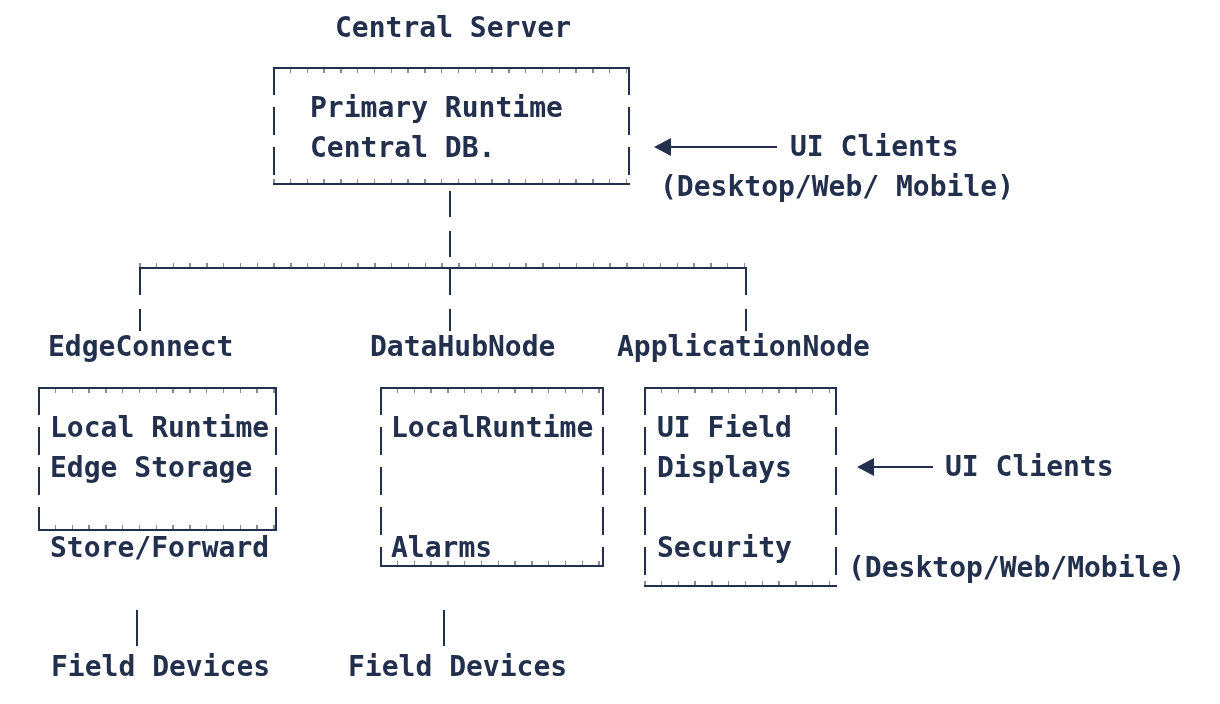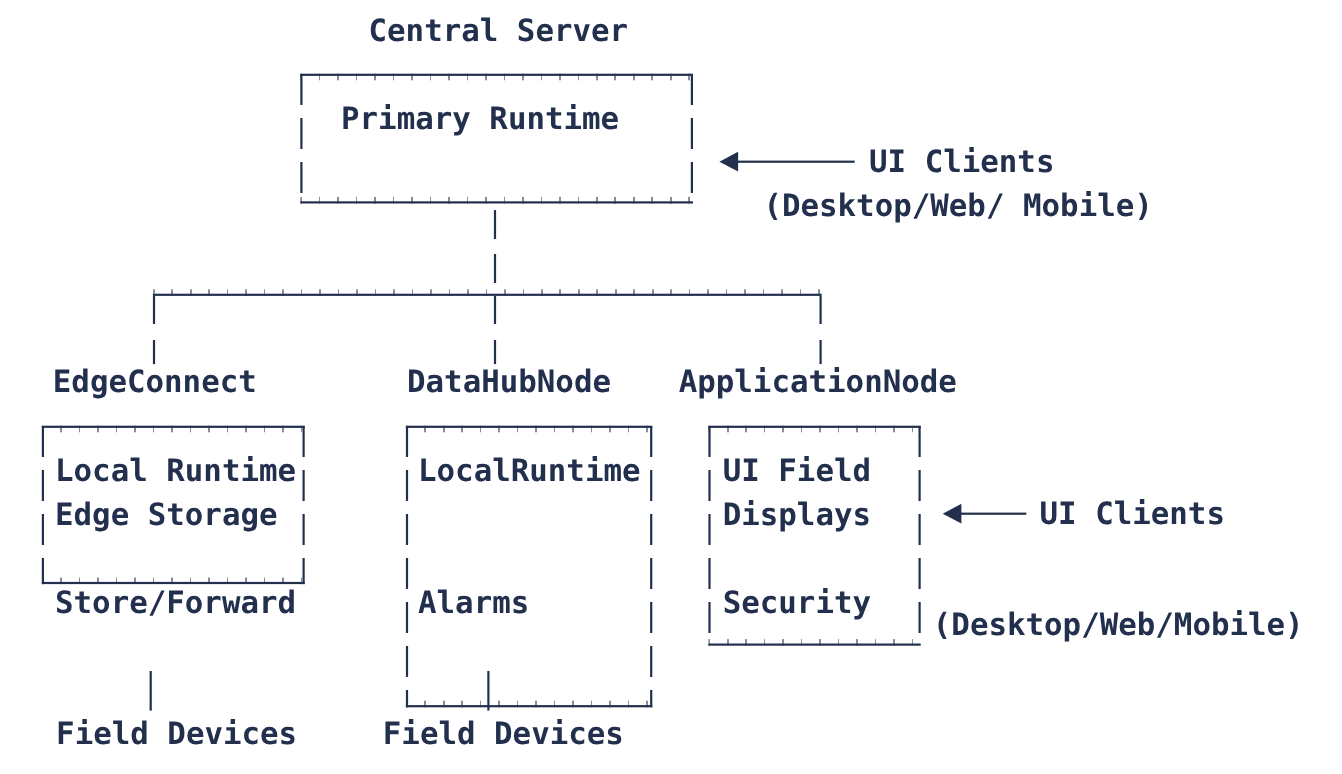--- a/index.html
+++ b/index.html
@@ -53,26 +53,27 @@
 <div class="stage">
 
   <div class="t" style="left:335px;top:8px">Central Server</div>
 
   <div class="box" style="left:273px;top:67px;width:357px;height:118px">
     <div class="edge h top"></div>
     <div class="edge h bottom"></div>
     <div class="edge v left"></div>
     <div class="edge v right"></div>
     <div class="t" style="left:37px;top:21px">Primary Runtime</div>
+    <div class="t" style="left:37px;top:61px">Central DB.</div>
   </div>
 
   <div class="arrow-left" style="left:654px;top:138px"></div>
   <div class="hline" style="left:669px;top:146px;width:108px"></div>
   <div class="t" style="left:790px;top:127px">UI Clients</div>
-  <div class="t" style="left:694px;top:167px">(Desktop/Web/ Mobile)</div>
+  <div class="t" style="left:660px;top:167px">(Desktop/Web/ Mobile)</div>
 
   <div class="vline" style="left:449px;top:191px;height:77px"></div>
   <div class="hline tick-up" style="left:139px;top:267px;width:608px"></div>
   <div class="vline" style="left:139px;top:269px;height:62px"></div>
   <div class="vline" style="left:449px;top:269px;height:62px"></div>
   <div class="vline" style="left:745px;top:269px;height:62px"></div>
 
   <div class="t" style="left:48px;top:327px">EdgeConnect</div>
   <div class="t" style="left:370px;top:327px">DataHubNode</div>
   <div class="t" style="left:617px;top:327px">ApplicationNode</div>
@@ -80,21 +81,21 @@
   <div class="box" style="left:38px;top:387px;width:239px;height:144px">
     <div class="edge h top"></div>
     <div class="edge h bottom"></div>
     <div class="edge v left"></div>
     <div class="edge v right"></div>
     <div class="t" style="left:12px;top:21px">Local Runtime</div>
     <div class="t" style="left:12px;top:61px">Edge Storage</div>
     <div class="t" style="left:12px;top:141px">Store/Forward</div>
   </div>
 
-  <div class="box" style="left:369px;top:387px;width:224px;height:256px">
+  <div class="box" style="left:380px;top:387px;width:224px;height:180px">
     <div class="edge h top"></div>
     <div class="edge h bottom"></div>
     <div class="edge v left"></div>
     <div class="edge v right"></div>
     <div class="t" style="left:11px;top:21px">LocalRuntime</div>
     <div class="t" style="left:11px;top:141px">Alarms</div>
   </div>
 
   <div class="box" style="left:644px;top:387px;width:193px;height:200px">
     <div class="edge h top"></div>

